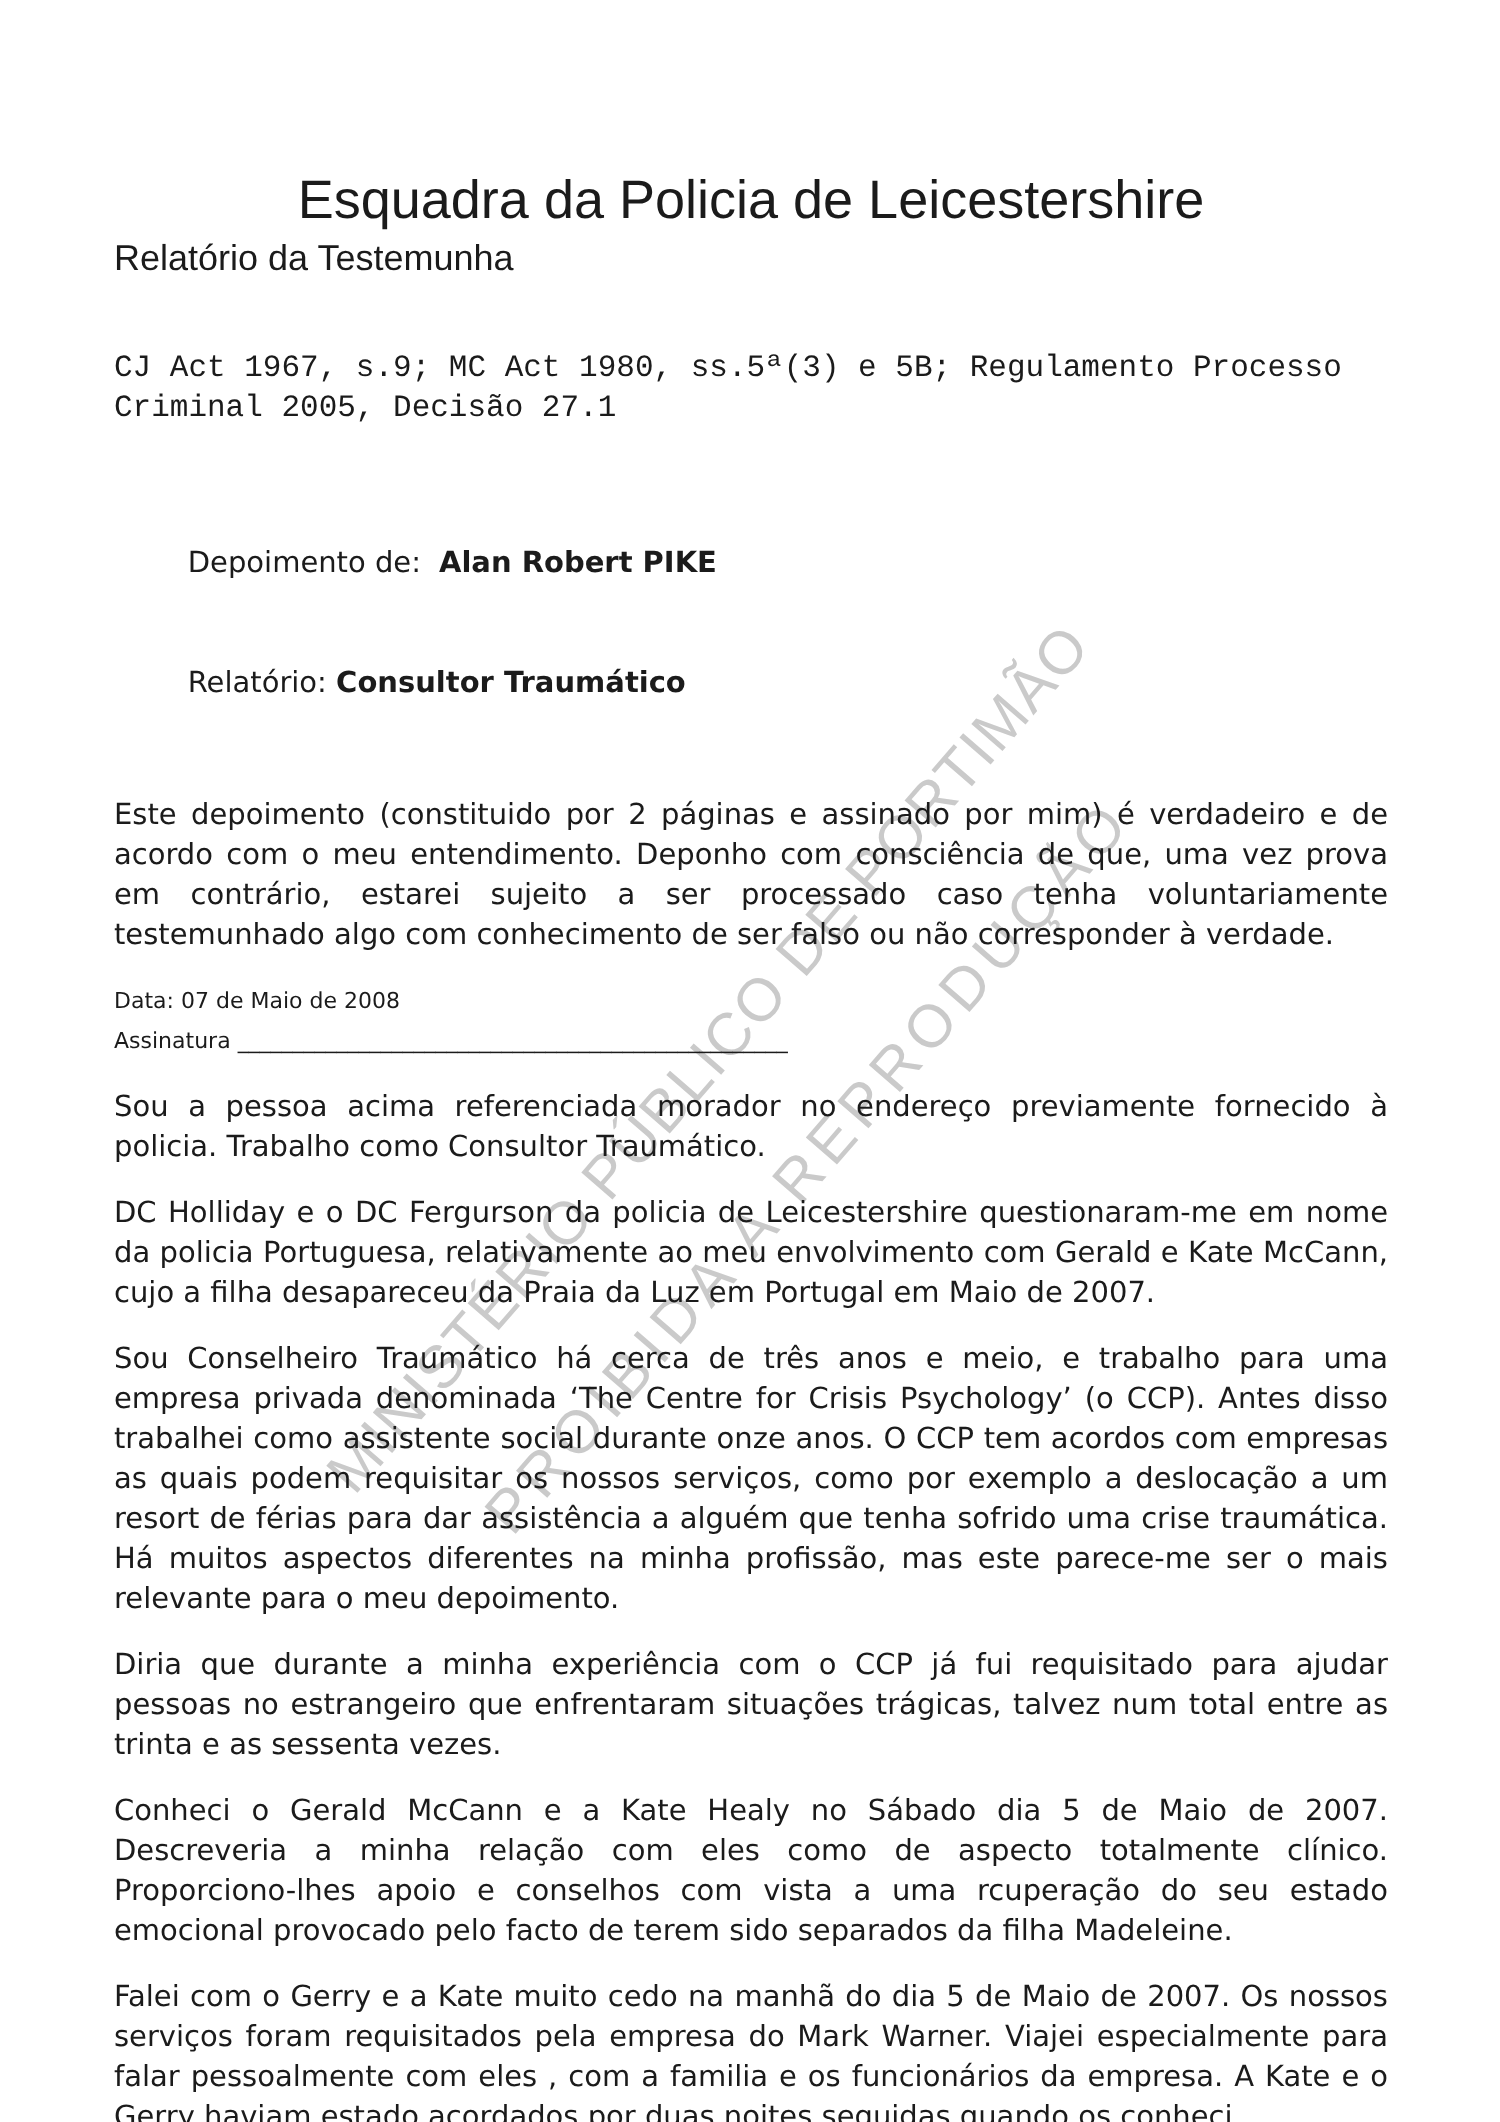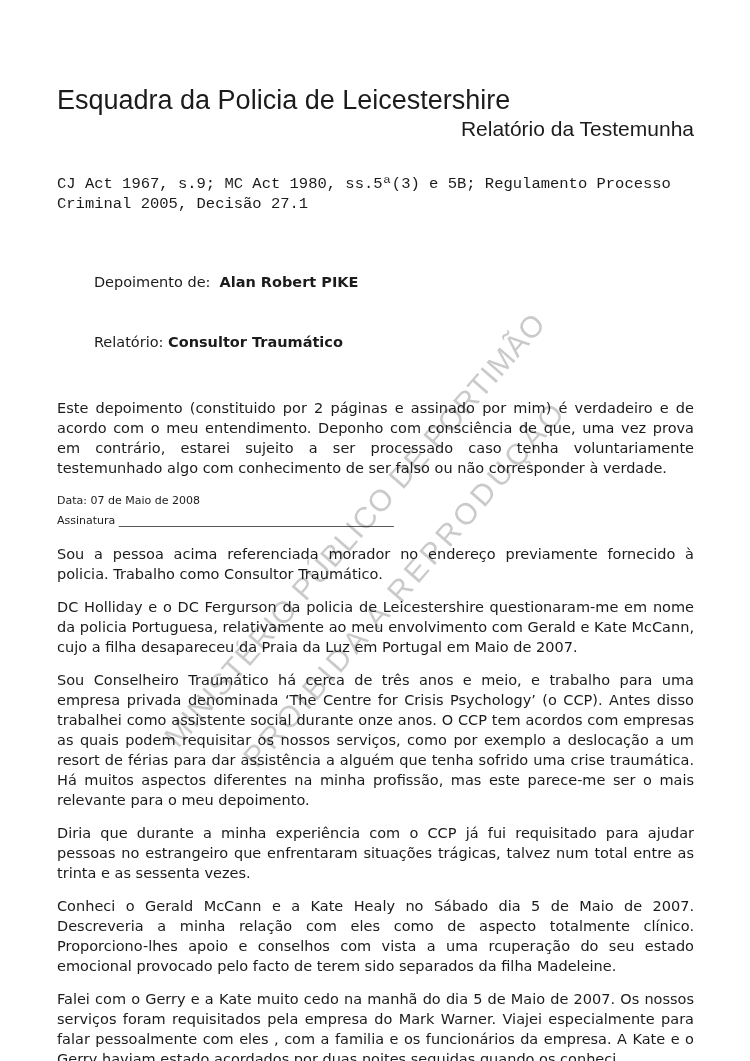--- a/index.html
+++ b/index.html
@@ -43,29 +43,29 @@
     position: absolute;
     left: 57px;
     top: 84px;
     width: 637px;
     z-index: 1;
   }
   .doc-title {
     font-family: "Liberation Sans", sans-serif;
     font-size: 27px;
     line-height: 32px;
-    text-align: left;
+    text-align: center;
     font-weight: 400;
     margin: 0;
   }
   .doc-subtitle {
     font-family: "Liberation Sans", sans-serif;
-    font-size: 21px;
+    font-size: 18px;
     line-height: 26px;
-    text-align: right;
+    text-align: left;
     font-weight: 400;
     margin: 0;
   }
   .legal-ref {
     font-family: Liberation Mono, monospace;
     font-size: 15.5px;
     line-height: 20px;
     margin-top: 32px;
   }
   .meta-block {

